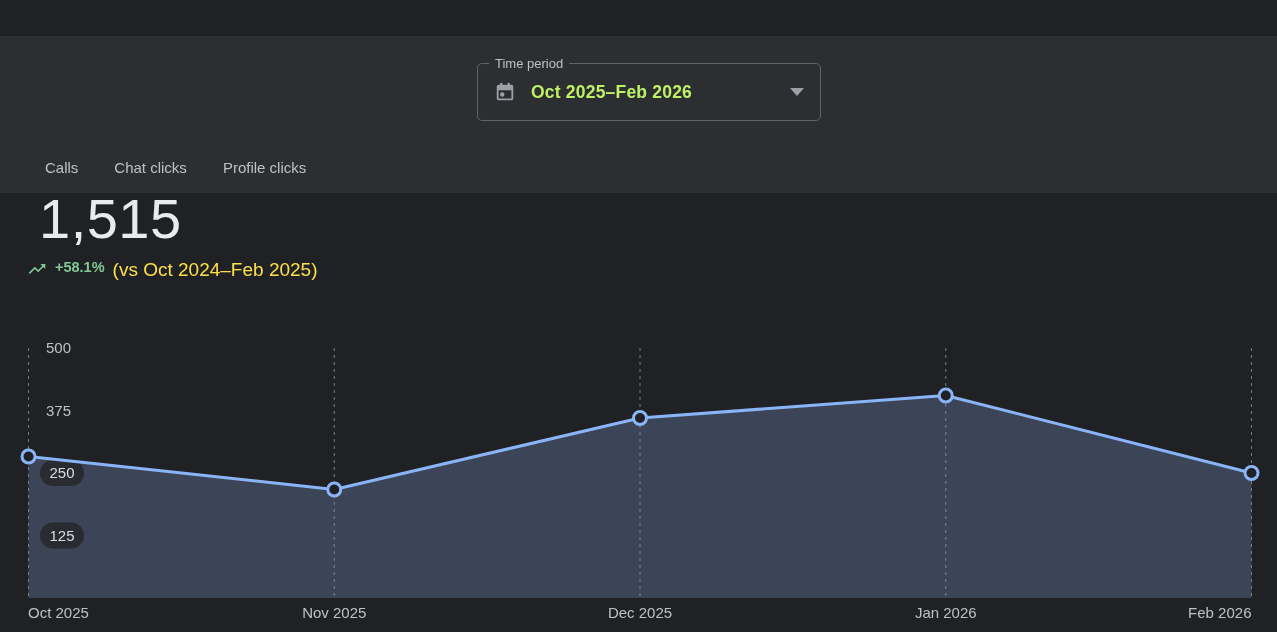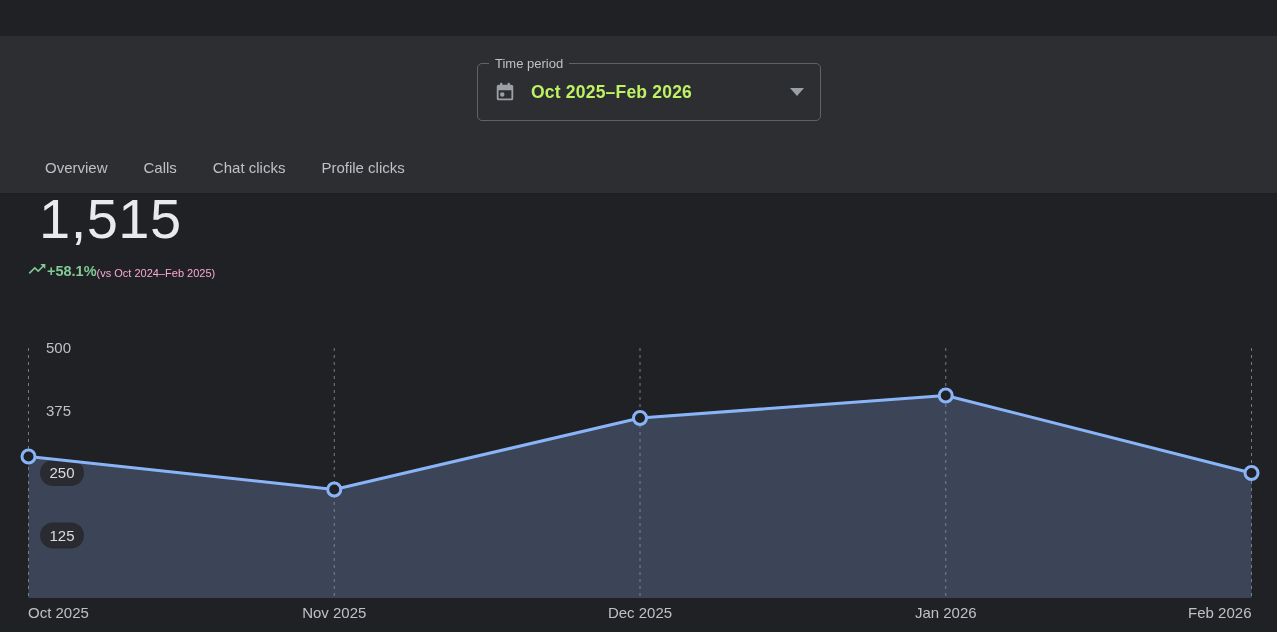--- a/index.html
+++ b/index.html
@@ -43,24 +43,24 @@
     display:block;position:absolute;left:15px;right:15px;bottom:0;height:3px;
     background:#8ab4f8;border-radius:3px 3px 0 0;
   }
   
   .metric{position:absolute;left:27px;top:158px;width:700px}
   .big-number{
     margin:12px;padding-top:21px;font-size:56px;font-weight:400;line-height:1.0;
     color:#e8eaed;letter-spacing:.5px;
   }
   .desc{margin:17px 0 0 0;font-size:17px;color:#e8eaed;line-height:20px}
-  .trend{margin-top:11px;display:flex;align-items:flex-end;}
+  .trend{margin-top:11px;display:flex;align-items:flex-start;gap:8px}
   .trend-icon{width:20px;height:20px;display:flex}
   .trend-change{font-size:14.5px;font-weight:700;color:#81c995}
-  .trend-comparison{font-size:11px;color:#f9a8d4}
+  .trend-comparison{font-size:19px;color:#fde047}
   
   .chart-wrap{position:absolute;left:0;top:332px;width:1277px;height:300px}
   #chart{display:block}
   #chart text{font-family:"Liberation Sans",sans-serif}
 </style>
 </head>
 <body>
 
 <div class="app">
 
@@ -74,23 +74,20 @@
           <rect x="14.8" y="2" width="2.6" height="4" rx="1.1"></rect>
           <path fill-rule="evenodd" d="M5 4h14a2 2 0 0 1 2 2v13a2 2 0 0 1-2 2H5a2 2 0 0 1-2-2V6a2 2 0 0 1 2-2zm0 6h14v9H5v-9z"></path>
           <circle cx="9" cy="14.7" r="2.4"></circle>
         </svg>
       </span>
       <span class="time-value">Oct 2025–Feb 2026</span>
       <span class="dd-arrow"></span>
     </div>
 
     <nav class="tabs" id="tabs">
-        <div class="tab">
-          <span>Overview</span>
-        </div>
         <div class="tab">
           <span>Calls</span>
         </div>
         <div class="tab">
           <span>Chat clicks</span>
         </div>
         <div class="tab">
           <span>Profile clicks</span>
         </div>
       </nav>

